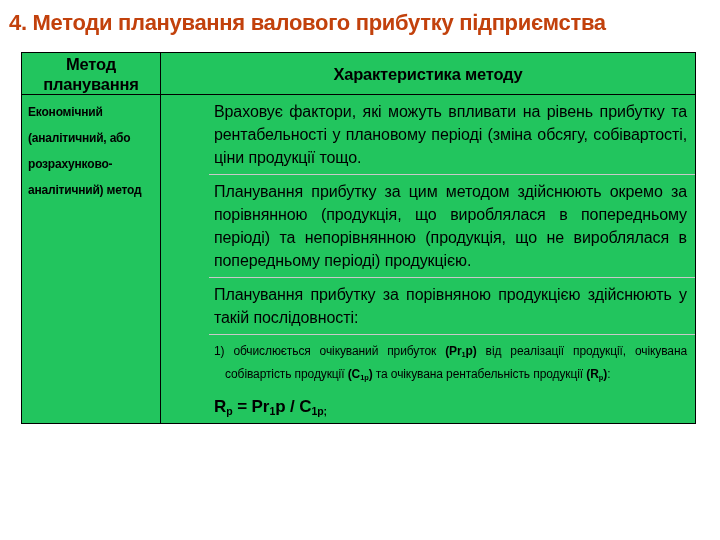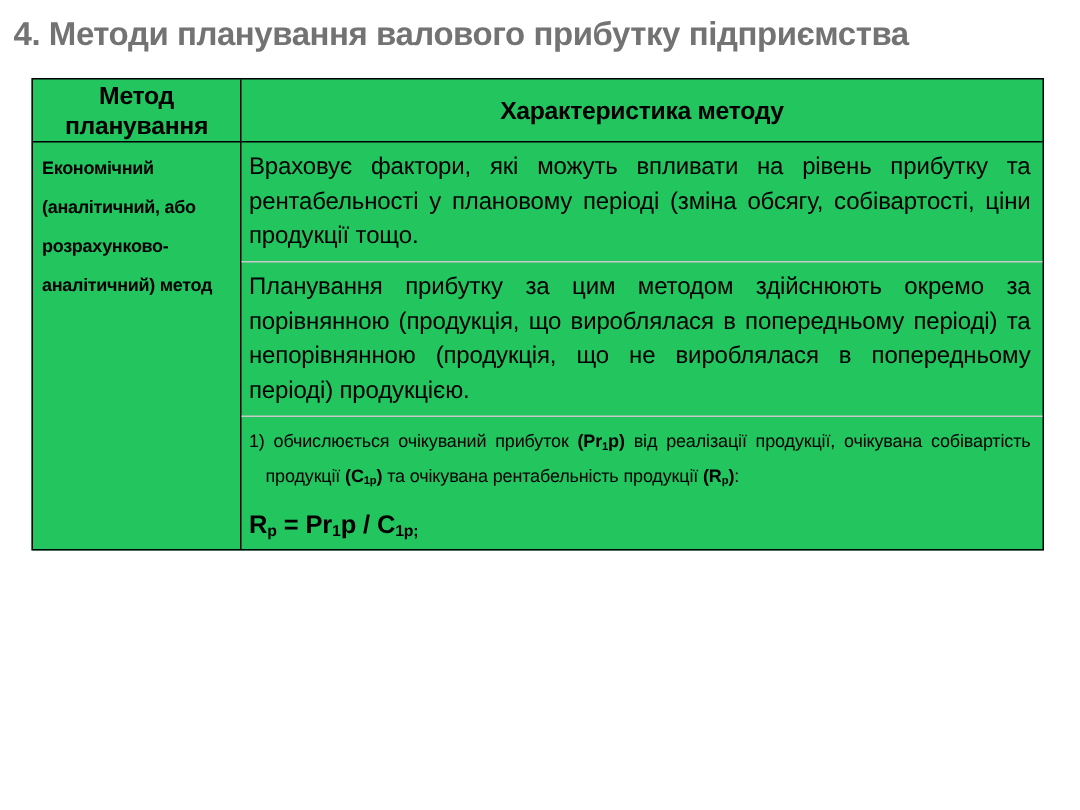--- a/index.html
+++ b/index.html
@@ -12,21 +12,21 @@
     color: #000000;
     font-family: "Liberation Sans", sans-serif;
     overflow: hidden;
   }
   .slide-title {
     padding: 10px 10px 6px 9px;
     font-size: 22px;
     font-weight: bold;
     letter-spacing: -0.3px;
     white-space: nowrap;
-    color: #737373;
+    color: #c2410c;
   }
   .methods-table {
     position: absolute;
     left: 21px;
     top: 52px;
     width: 675px;
     border: 1px solid #000000;
     display: flex;
     align-items: stretch;
     background: #22c55e;
@@ -67,20 +67,21 @@
     display: flex;
     flex-direction: column;
     flex: 1 1 auto;
   }
   .row {
     padding: 5px 8px 5px 5px;
     font-size: 16px;
     line-height: 23px;
     letter-spacing: -0.1px;
     text-align: justify;
+    margin-left: 48px;
   }
   .row + .row { border-top: 1px solid #c9c9c9; }
   .row.group { display: block; }
   .numbered {
     padding-left: 11px;
     text-indent: -11px;
     text-align: justify;
     font-size: 12px;
     line-height: 23px;
     letter-spacing: -0.1px;
@@ -109,20 +110,21 @@
       <div class="header-cell">Метод планування</div>
       <div class="method-cell">Економічний (аналітичний, або розрахунково-аналітичний) метод</div>
     </div>
 
     <div class="col-right">
       <div class="header-cell">Характеристика методу</div>
 
       <div class="rows">
         <p class="row">Враховує фактори, які можуть впливати на рівень прибутку та рентабельності у плановому періоді (зміна обсягу, собівартості, ціни продукції тощо.</p>
         <p class="row">Планування прибутку за цим методом здійснюють окремо за порівнянною (продукція, що вироблялася в попередньому періоді) та непорівнянною (продукція, що не вироблялася в попередньому періоді) продукцією.</p>
+        <p class="row">Планування прибутку за порівняною продукцією здійснюють у такій послідовності:</p>
         <div class="row group">
           <p class="numbered"><span>1) обчислюється очікуваний прибуток </span><span style="font-weight: bold;">(Pr</span><sub style="font-weight: bold;">1</sub><span style="font-weight: bold;">p)</span><span> від реалізації продукції, очікувана собівартість продукції </span><span style="font-weight: bold;">(C</span><sub style="font-weight: bold;">1p</sub><span style="font-weight: bold;">)</span><span> та очікувана рентабельність продукції </span><span style="font-weight: bold;">(R</span><sub style="font-weight: bold;">p</sub><span style="font-weight: bold;">)</span><span>:</span></p>
           <p class="formula"><span style="font-weight: bold;">R</span><sub style="font-weight: bold;">p</sub><span style="font-weight: bold;"> = Pr</span><sub style="font-weight: bold;">1</sub><span style="font-weight: bold;">p / C</span><sub style="font-weight: bold;">1p;</sub></p>
         </div>
       </div>
     </div>
   </div>
 </div>
 
 </body></html>

